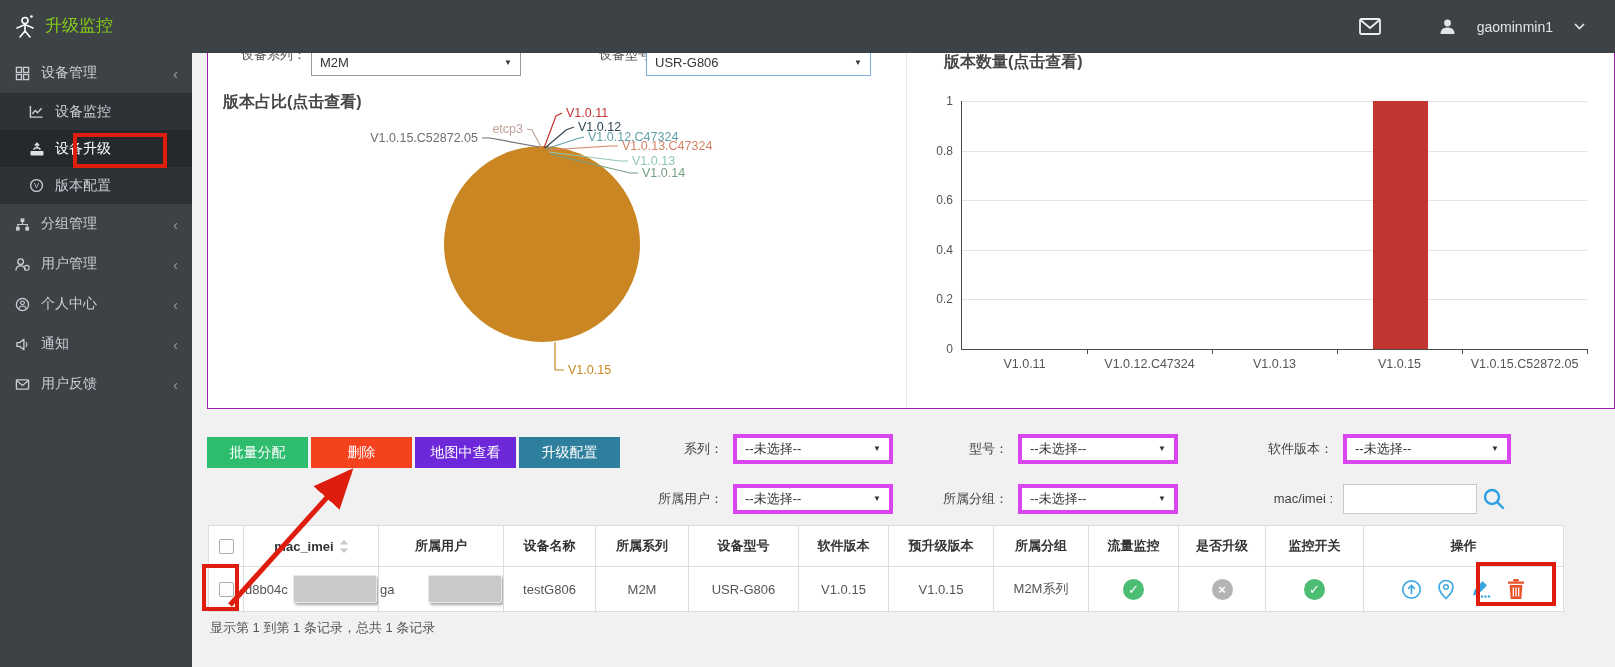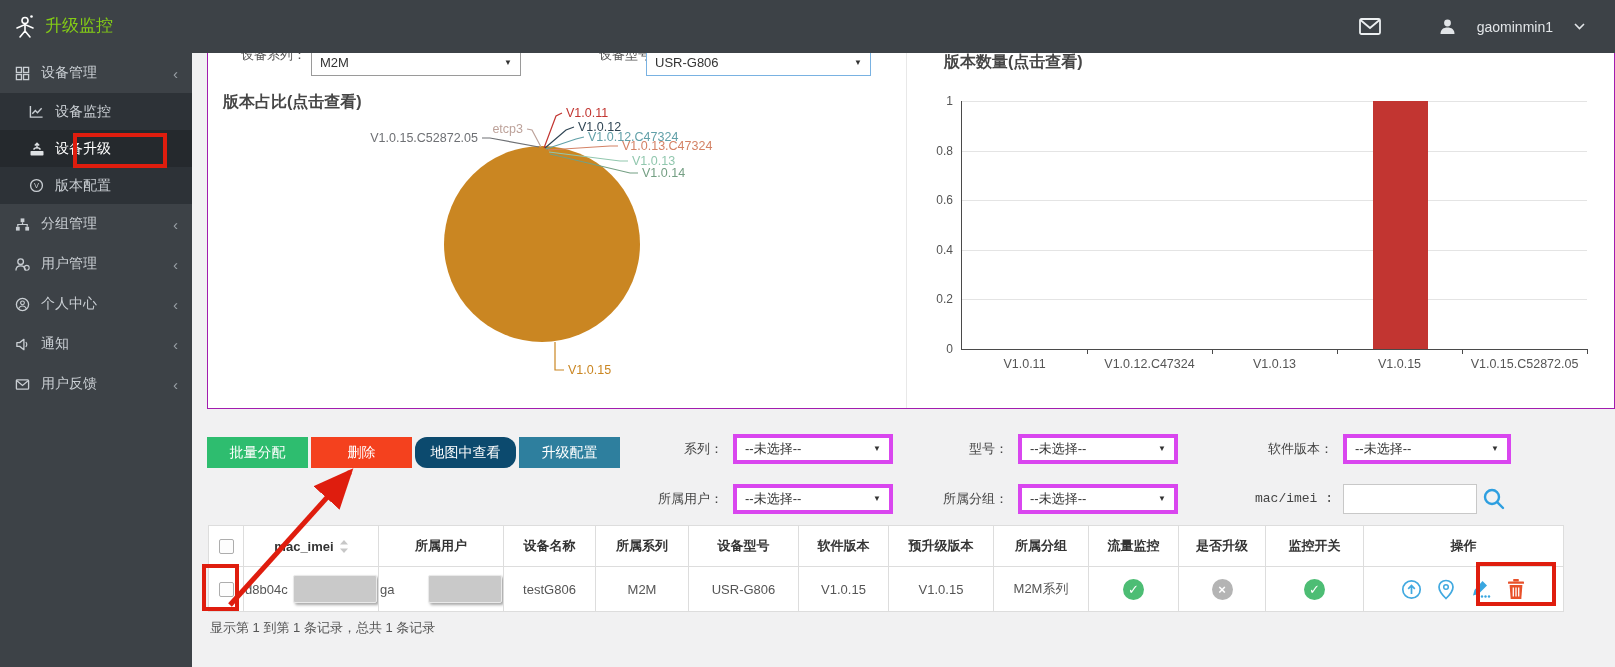--- a/index.html
+++ b/index.html
@@ -48,27 +48,27 @@
 
   
   #pie-svg text{font-family:"Liberation Sans","DejaVu Sans",sans-serif;font-size:12.5px;}
 
   
   .toolbar{position:absolute;left:15px;top:384px;display:flex;gap:3px;}
   .btn{height:31px;min-width:101px;padding:0 12px;display:flex;align-items:center;justify-content:center;
        color:#fff;font-size:14px;cursor:pointer;box-sizing:border-box;}
   .btn-green{background:#2ebd6f;}
   .btn-red{background:#f4411e;}
-  .btn-orange{background:#0c4a6e;border-radius:12px;}
+  .btn-orange{background:#6d28d9;}
   .btn-teal{background:#2e7f9e;}
 
   
   .filters{position:absolute;left:456px;top:380px;display:grid;
            grid-template-columns:85px 160px 125px 160px 165px 168px;grid-auto-rows:31px;row-gap:19px;align-items:center;}
-  .f-label{font-size:13px;color:#444;text-align:right;padding-right:10px;white-space:nowrap;font-family:Liberation Mono, monospace;}
+  .f-label{font-size:13px;color:#444;text-align:right;padding-right:10px;white-space:nowrap;}
   .f-select{height:30px;border:4px solid #d946ef;background:#fff;display:flex;align-items:center;
             justify-content:space-between;padding:0 8px;font-size:13px;color:#333;cursor:pointer;box-sizing:border-box;}
   .f-input-wrap{display:flex;align-items:center;height:30px;}
   .f-input{width:134px;height:30px;border:1px solid #c8c8c8;background:#fff;box-sizing:border-box;
            font-size:13px;padding:0 6px;outline:none;font-family:inherit;}
   .f-search{margin-left:4px;display:flex;cursor:pointer;}
 
   
   .dev-table{position:absolute;left:16px;top:472px;width:1355px;border-collapse:collapse;background:#fff;table-layout:fixed;}
   .dev-table th,.dev-table td{border:1px solid #ddd;text-align:center;overflow:hidden;}

